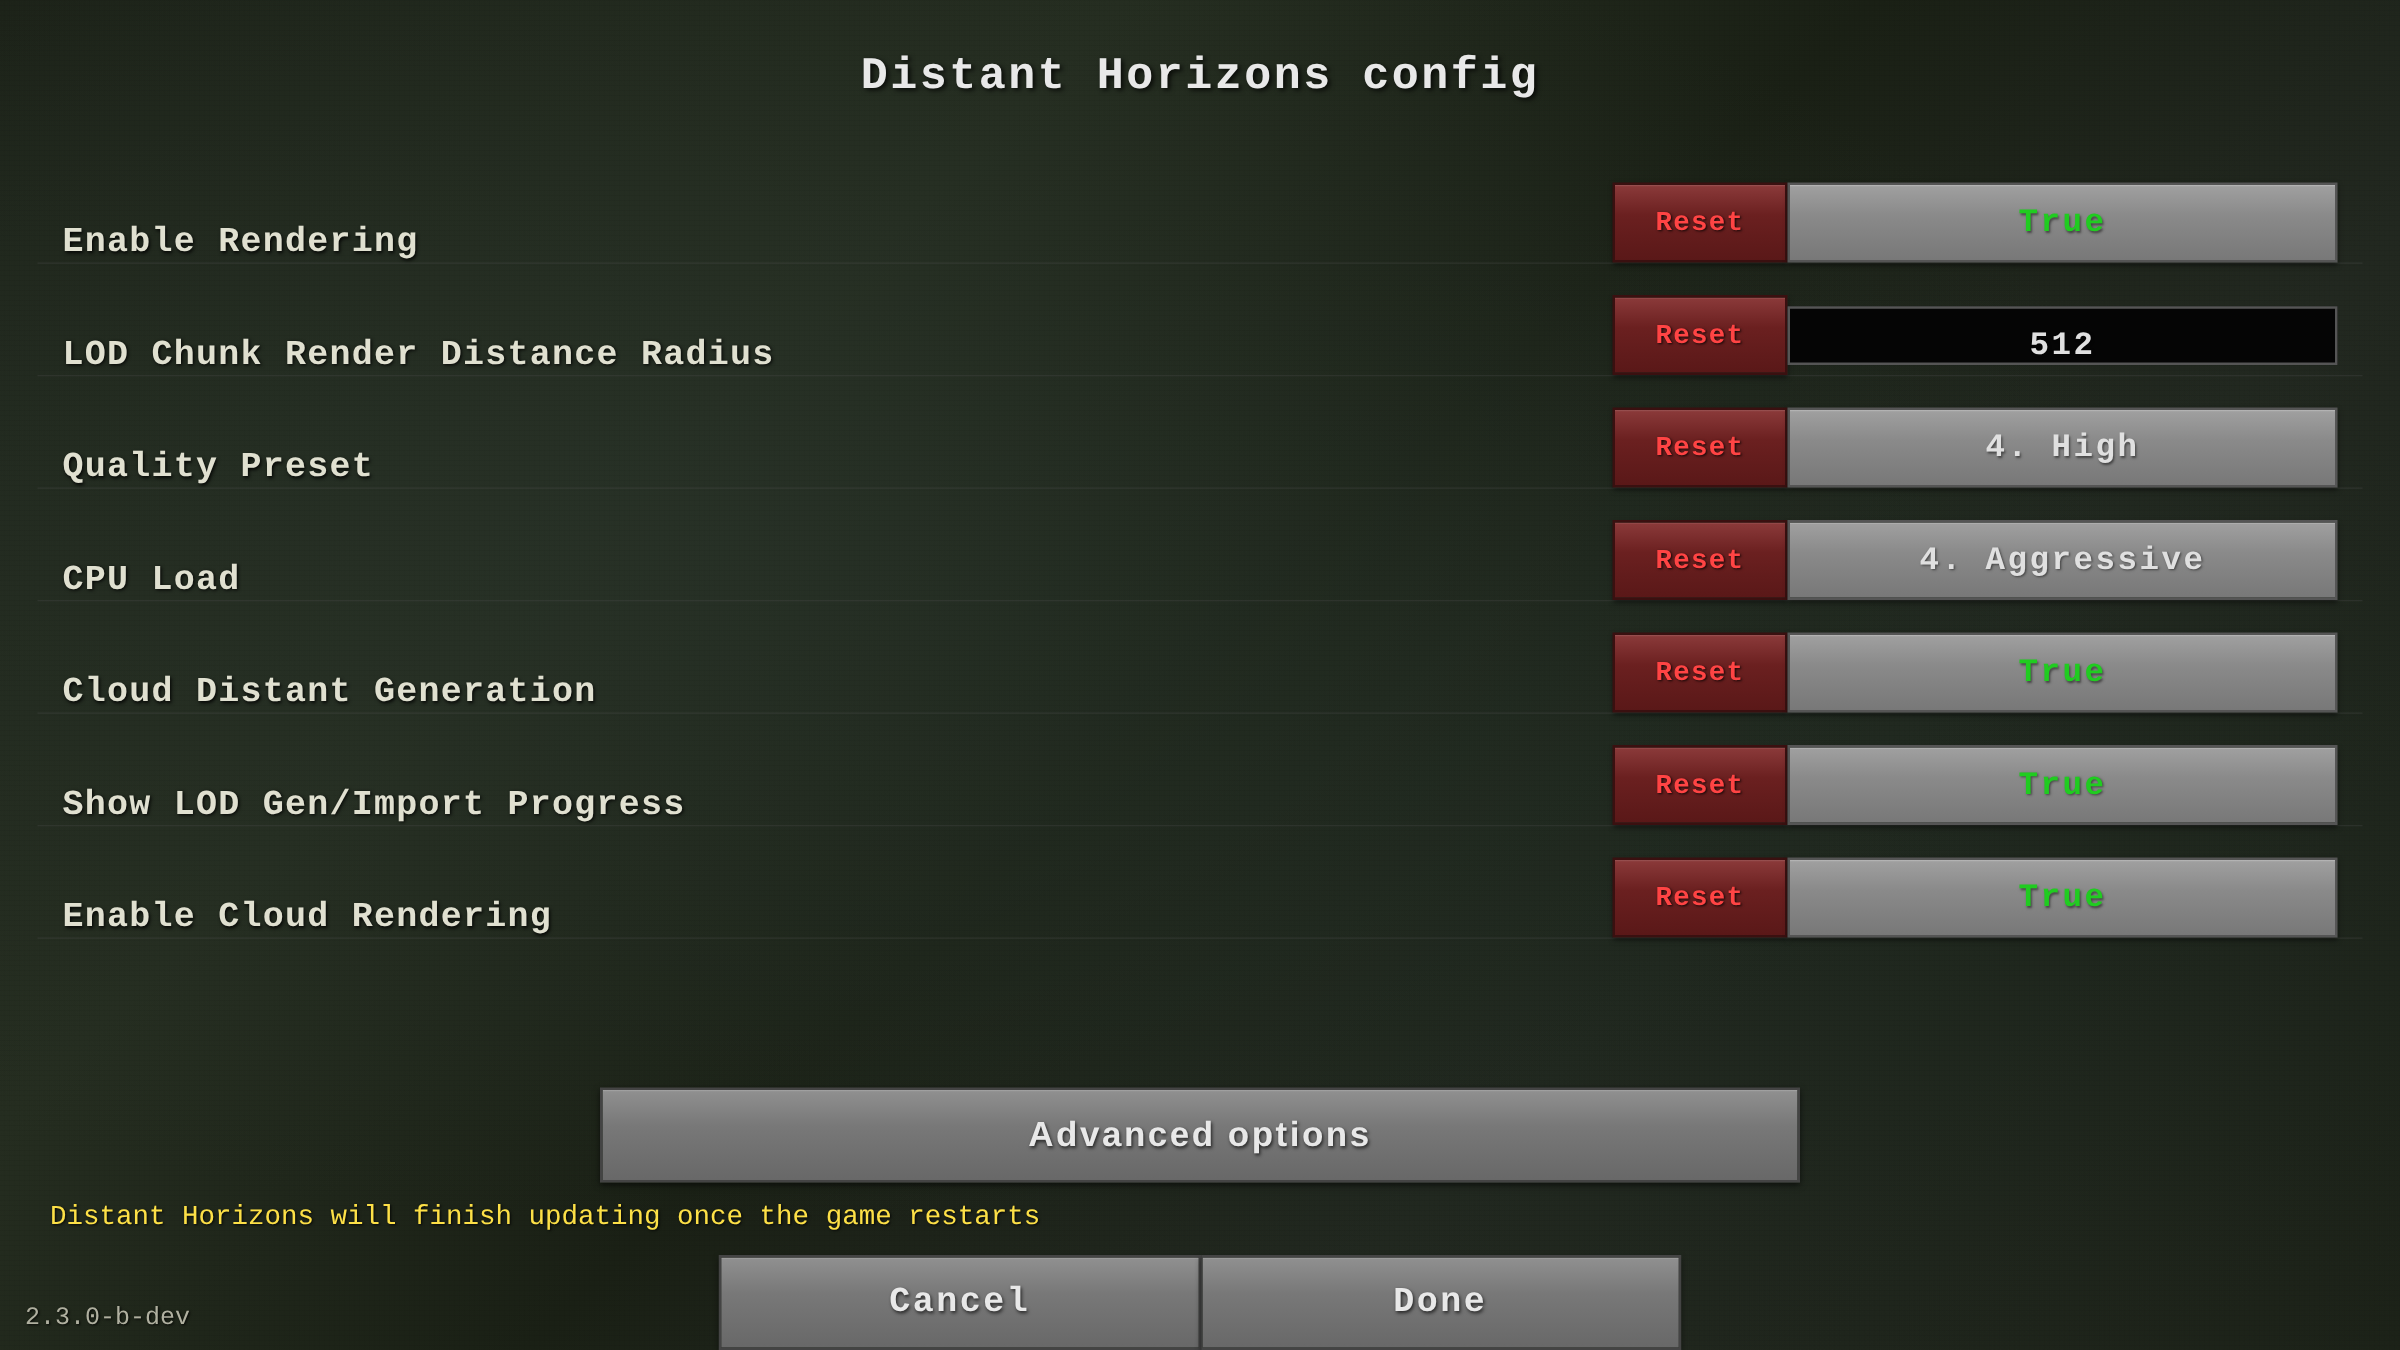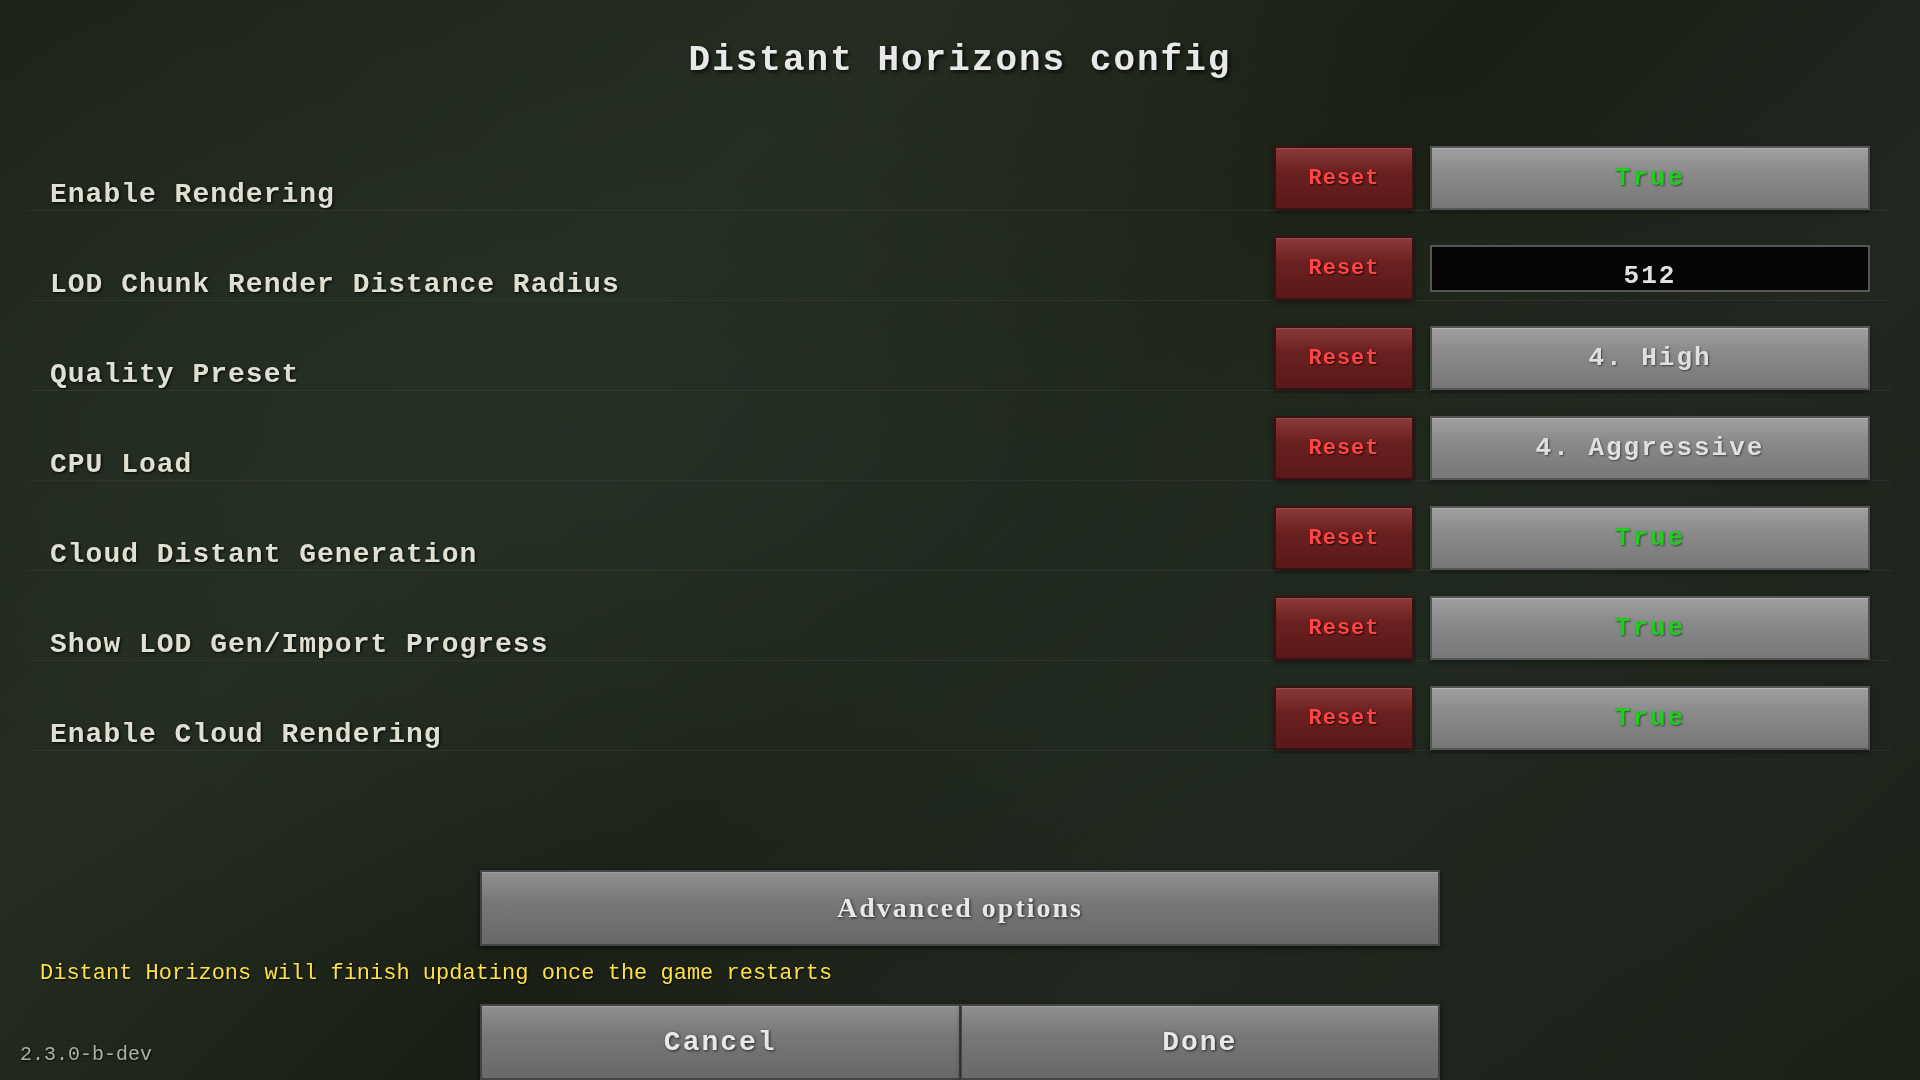--- a/index.html
+++ b/index.html
@@ -81,21 +81,21 @@
       font-size: 28px;
       font-family: 'Courier New', monospace;
       font-weight: bold;
       letter-spacing: 1px;
       text-shadow: 1px 1px 3px rgba(0,0,0,0.9);
     }
 
     .setting-controls {
       display: flex;
       align-items: center;
-      gap: 16px;
+      gap: 0;
     }
 
     .reset-btn {
       background: linear-gradient(180deg, #8b3a3a 0%, #6b2020 40%, #5a1818 100%);
       border: 2px solid #3a1010;
       color: #ff4444;
       font-size: 22px;
       font-family: 'Courier New', monospace;
       font-weight: bold;
       padding: 14px 28px;
@@ -164,21 +164,21 @@
       flex-direction: column;
       align-items: center;
       gap: 10px;
     }
 
     .advanced-btn {
       background: linear-gradient(180deg, #909090 0%, #787878 40%, #686868 100%);
       border: 2px solid #444;
       color: #e8e8e8;
       font-size: 28px;
-      font-family: Liberation Serif, serif;
+      font-family: Liberation Sans, sans-serif;
       font-weight: bold;
       padding: 18px 60px;
       cursor: pointer;
       letter-spacing: 2px;
       width: 960px;
       height: 76px;
       text-align: center;
       text-shadow: 1px 1px 3px rgba(0,0,0,0.7);
       box-shadow: inset 0 1px 0 rgba(255,255,255,0.15), 0 2px 5px rgba(0,0,0,0.6);
     }
@@ -190,21 +190,21 @@
       text-align: left;
       width: 100%;
       padding-left: 10px;
       text-shadow: 1px 1px 2px rgba(0,0,0,0.8);
       margin-top: 5px;
     }
 
     .action-buttons {
       display: flex;
       gap: 0;
-      width: 960px;
+      width: 770px;
       margin-top: 8px;
     }
 
     .cancel-btn {
       background: linear-gradient(180deg, #909090 0%, #787878 40%, #686868 100%);
       border: 2px solid #444;
       color: #e8e8e8;
       font-size: 28px;
       font-family: 'Courier New', monospace;
       font-weight: bold;

